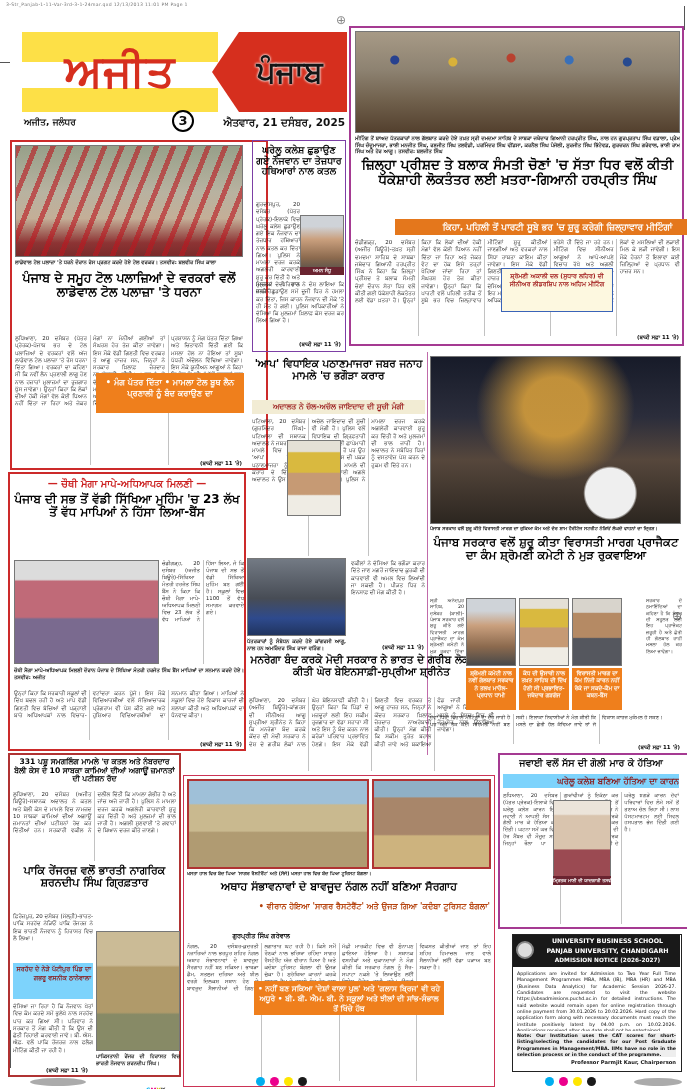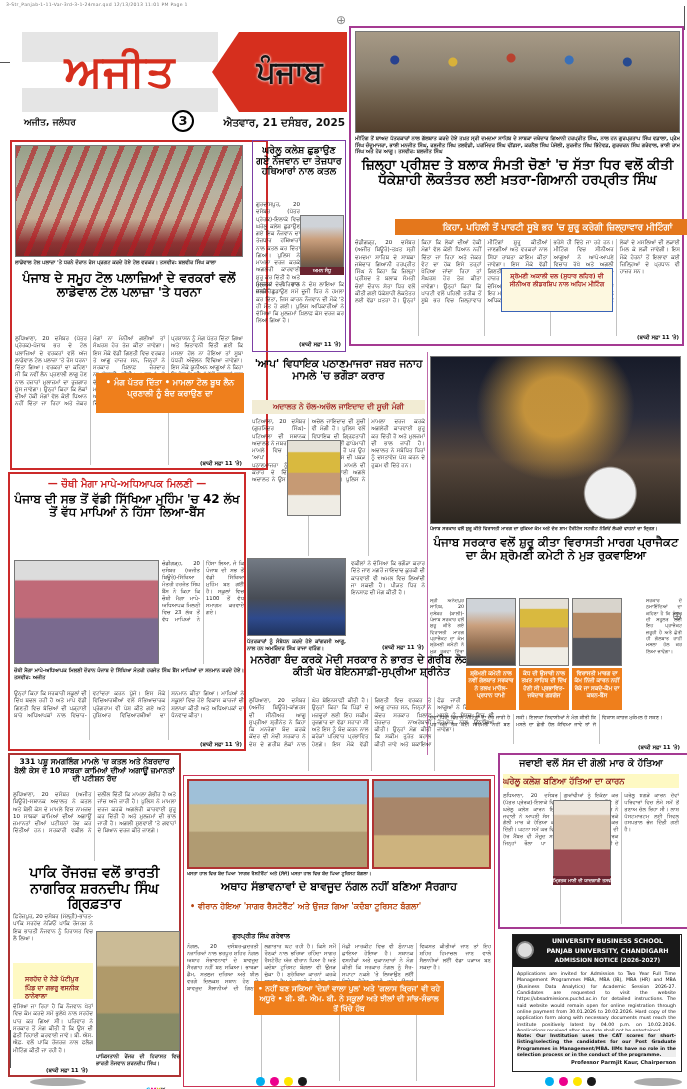--- a/index.html
+++ b/index.html
@@ -8,21 +8,21 @@
     position:relative; width:687px; height:1089px; margin:0 auto;
     background:#ffffff; overflow:hidden;
     font-family:"DejaVu Sans", sans-serif; color:#111;
   }
   .abs { position:absolute; }
   .slug { font-size:4.6px; color:#777; letter-spacing:.3px; white-space:nowrap; }
   .regmark { font-size:12px; color:#888; line-height:1; }
   .cropline { background:#555; }
 
   
-  .m-yellow { background:#e5e5e5; }
+  .m-yellow { background:#fde047; }
   .m-stripe { background:#ffffff; }
   .m-ajit { font-size:44px; font-weight:bold; color:#d62f1e; text-align:center; line-height:74px; letter-spacing:1px; }
   .m-arrow { background:#d62f1e; clip-path:polygon(0 50%, 20% 0, 100% 0, 100% 100%, 20% 100%); }
   .m-punjab { font-size:30px; font-weight:bold; color:#151515; text-align:center; line-height:80px; padding-left:20px;
               text-shadow:0 0 2px #fff, 0 0 3px #fff; }
   .m-edition { font-size:9px; font-weight:bold; }
   .m-circle { border:2px solid #000; border-radius:50%; font-size:13px; font-weight:bold; text-align:center; line-height:18px; background:#fff; }
   .m-date { font-size:10.5px; font-weight:bold; text-align:right; }
 
   
@@ -31,21 +31,21 @@
   .box-purple { border:1.5px solid #7c3fa5; }
   .box-maroon { border:2px solid #b03333; }
   .box-pink { border:1.5px solid #cc3355; }
   .photo { border:1px solid #777; }
   .hl { font-weight:bold; color:#000; text-align:center; line-height:1.12; }
   .cap { font-size:5.2px; font-weight:bold; line-height:1.25; text-align:justify; color:#111; overflow:hidden; }
   .bodytxt { font-size:5.5px; line-height:1.32; text-align:justify; color:#1c1c1c;
              column-gap:6px; column-rule:1px solid #c2c2c2; overflow:hidden; }
   .orangebar { background:#e4771c; color:#fff; font-weight:bold; text-align:center; white-space:nowrap; overflow:hidden;margin-left:40px; }
   .orangebox { background:#ef7f1c; color:#fff; font-weight:bold; text-align:center; line-height:1.3; }
-  .yellowbar { background:#fef9c3; color:#8a1a1a; font-weight:bold; text-align:left; overflow:hidden; }
+  .yellowbar { background:#7dd3fc; color:#8a1a1a; font-weight:bold; text-align:right; overflow:hidden; }
   .creambar { background:#f2ecd4; color:#9b1c1c; font-weight:bold; text-align:center; overflow:hidden; }
   .insetbox { background:#fdf8e0; border:1px solid #3a63b8; color:#a32020; font-weight:bold; text-align:center; line-height:1.3; }
   .morenote { font-size:5.4px; font-weight:bold; text-align:right; color:#000; white-space:nowrap; }
   .banner { color:#cc2222; font-weight:bold; text-align:center; }
   .byline { font-weight:bold; color:#000; }
   .caplabel { background:#6a2430; color:#fff; font-weight:bold; text-align:center; white-space:nowrap; overflow:hidden; }
   .bullets { color:#b5420d; font-weight:bold; line-height:1.45; }
 
   
   .ph-meeting { background:
@@ -138,21 +138,21 @@
 
   <div class="abs" style="left:427px;top:352px;width:1px;height:403px;background:#c06aaa;"></div>
 
   <div class="abs photo ph-press" style="left:247px;top:558px;width:99px;height:78px;"></div>
   <div class="abs cap" style="left:247px;top:638px;width:99px;height:13px;">ਪੱਤਰਕਾਰਾਂ ਨੂੰ ਸੰਬੋਧਨ ਕਰਦੇ ਹੋਏ ਕਾਂਗਰਸੀ ਆਗੂ, ਨਾਲ ਹਨ ਅਮਰਿੰਦਰ ਸਿੰਘ ਰਾਜਾ ਵੜਿੰਗ।</div>
   <div class="abs hl" style="left:249px;top:654px;width:245px;height:40px;font-size:10.5px;">ਮਨਰੇਗਾ ਬੰਦ ਕਰਕੇ ਮੋਦੀ ਸਰਕਾਰ ਨੇ ਭਾਰਤ ਦੇ ਗਰੀਬ ਲੋਕਾਂ ਨਾਲ ਕੀਤੀ ਘੋਰ ਬੇਇਨਸਾਫ਼ੀ-ਸੁਪ੍ਰੀਆ ਸ਼੍ਰੀਨੇਤ</div>
   <div class="abs bodytxt" style="left:249px;top:697px;width:245px;height:74px;column-count:4;">ਲੁਧਿਆਣਾ, 20 ਦਸੰਬਰ (ਅਜੀਤ ਬਿਊਰੋ)-ਕਾਂਗਰਸ ਦੀ ਸੀਨੀਅਰ ਆਗੂ ਸੁਪ੍ਰੀਆ ਸ਼੍ਰੀਨੇਤ ਨੇ ਕਿਹਾ ਕਿ ਮਨਰੇਗਾ ਬੰਦ ਕਰਕੇ ਕੇਂਦਰ ਦੀ ਮੋਦੀ ਸਰਕਾਰ ਨੇ ਦੇਸ਼ ਦੇ ਗਰੀਬ ਲੋਕਾਂ ਨਾਲ ਘੋਰ ਬੇਇਨਸਾਫ਼ੀ ਕੀਤੀ ਹੈ। ਉਨ੍ਹਾਂ ਕਿਹਾ ਕਿ ਪਿੰਡਾਂ ਦੇ ਮਜ਼ਦੂਰਾਂ ਲਈ ਇਹ ਸਕੀਮ ਰੁਜ਼ਗਾਰ ਦਾ ਵੱਡਾ ਸਹਾਰਾ ਸੀ ਅਤੇ ਇਸ ਨੂੰ ਬੰਦ ਕਰਨ ਨਾਲ ਕਰੋੜਾਂ ਪਰਿਵਾਰ ਪ੍ਰਭਾਵਿਤ ਹੋਣਗੇ। ਇਸ ਮੌਕੇ ਵੱਡੀ ਗਿਣਤੀ ਵਿਚ ਵਰਕਰ ਤੇ ਆਗੂ ਹਾਜ਼ਰ ਸਨ, ਜਿਨ੍ਹਾਂ ਨੇ ਕੇਂਦਰ ਸਰਕਾਰ ਖ਼ਿਲਾਫ਼ ਜ਼ੋਰਦਾਰ ਨਾਅਰੇਬਾਜ਼ੀ ਕੀਤੀ। ਉਨ੍ਹਾਂ ਮੰਗ ਕੀਤੀ ਕਿ ਸਕੀਮ ਤੁਰੰਤ ਬਹਾਲ ਕੀਤੀ ਜਾਵੇ ਅਤੇ ਬਕਾਇਆ ਫੰਡ ਜਾਰੀ ਕੀਤੇ ਜਾਣ। ਆਗੂਆਂ ਨੇ ਕਿਹਾ ਕਿ ਇਸ ਮਸਲੇ ਨੂੰ ਸੰਸਦ ਵਿਚ ਵੀ ਜ਼ੋਰ-ਸ਼ੋਰ ਨਾਲ ਉਠਾਇਆ ਜਾਵੇਗਾ।</div>
 
   <div class="abs box-red" style="left:8px;top:472px;width:238px;height:279px;">
     <div class="abs banner" style="left:2px;top:4px;width:230px;height:13px;font-size:10px;">— ਚੌਥੀ ਮੈਗਾ ਮਾਪੇ-ਅਧਿਆਪਕ ਮਿਲਣੀ —</div>
-    <div class="abs hl" style="left:2px;top:19px;width:230px;height:62px;font-size:12px;">ਪੰਜਾਬ ਦੀ ਸਭ ਤੋਂ ਵੱਡੀ ਸਿੱਖਿਆ ਮੁਹਿੰਮ 'ਚ 42 ਲੱਖ ਤੋਂ ਵੱਧ ਮਾਪਿਆਂ ਨੇ ਹਿੱਸਾ ਲਿਆ-ਬੈਂਸ</div>
+    <div class="abs hl" style="left:2px;top:19px;width:230px;height:62px;font-size:12px;">ਪੰਜਾਬ ਦੀ ਸਭ ਤੋਂ ਵੱਡੀ ਸਿੱਖਿਆ ਮੁਹਿੰਮ 'ਚ 23 ਲੱਖ ਤੋਂ ਵੱਧ ਮਾਪਿਆਂ ਨੇ ਹਿੱਸਾ ਲਿਆ-ਬੈਂਸ</div>
     <div class="abs photo ph-pta" style="left:4px;top:86px;width:145px;height:104px;"></div>
     <div class="abs bodytxt" style="left:152px;top:86px;width:82px;height:104px;column-count:2;font-size:5.3px;">ਚੰਡੀਗੜ੍ਹ, 20 ਦਸੰਬਰ (ਅਜੀਤ ਬਿਊਰੋ)-ਸਿੱਖਿਆ ਮੰਤਰੀ ਹਰਜੋਤ ਸਿੰਘ ਬੈਂਸ ਨੇ ਕਿਹਾ ਕਿ ਚੌਥੀ ਮੈਗਾ ਮਾਪੇ-ਅਧਿਆਪਕ ਮਿਲਣੀ ਵਿਚ 23 ਲੱਖ ਤੋਂ ਵੱਧ ਮਾਪਿਆਂ ਨੇ ਹਿੱਸਾ ਲਿਆ, ਜੋ ਕਿ ਪੰਜਾਬ ਦੀ ਸਭ ਤੋਂ ਵੱਡੀ ਸਿੱਖਿਆ ਮੁਹਿੰਮ ਬਣ ਗਈ ਹੈ। ਸਕੂਲਾਂ ਵਿਚ 1100 ਤੋਂ ਵੱਧ ਸਮਾਗਮ ਕਰਵਾਏ ਗਏ।</div>
     <div class="abs cap" style="left:4px;top:193px;width:230px;height:20px;">ਚੌਥੀ ਮੈਗਾ ਮਾਪੇ-ਅਧਿਆਪਕ ਮਿਲਣੀ ਦੌਰਾਨ ਪੰਜਾਬ ਦੇ ਸਿੱਖਿਆ ਮੰਤਰੀ ਹਰਜੋਤ ਸਿੰਘ ਬੈਂਸ ਮਾਪਿਆਂ ਦਾ ਸਨਮਾਨ ਕਰਦੇ ਹੋਏ।   ਤਸਵੀਰ: ਅਜੀਤ</div>
     <div class="abs bodytxt" style="left:4px;top:216px;width:230px;height:50px;column-count:3;">ਉਨ੍ਹਾਂ ਕਿਹਾ ਕਿ ਸਰਕਾਰੀ ਸਕੂਲਾਂ ਦੀ ਦਿੱਖ ਬਦਲ ਰਹੀ ਹੈ ਅਤੇ ਮਾਪੇ ਵੱਡੀ ਗਿਣਤੀ ਵਿਚ ਬੱਚਿਆਂ ਦੀ ਪੜ੍ਹਾਈ ਬਾਰੇ ਅਧਿਆਪਕਾਂ ਨਾਲ ਵਿਚਾਰ-ਵਟਾਂਦਰਾ ਕਰਨ ਪੁੱਜੇ। ਇਸ ਮੌਕੇ ਵਿਦਿਆਰਥੀਆਂ ਵਲੋਂ ਸੱਭਿਆਚਾਰਕ ਪ੍ਰੋਗਰਾਮ ਵੀ ਪੇਸ਼ ਕੀਤੇ ਗਏ ਅਤੇ ਹੁਸ਼ਿਆਰ ਵਿਦਿਆਰਥੀਆਂ ਦਾ ਸਨਮਾਨ ਕੀਤਾ ਗਿਆ। ਮਾਪਿਆਂ ਨੇ ਸਕੂਲਾਂ ਵਿਚ ਹੋਏ ਵਿਕਾਸ ਕਾਰਜਾਂ ਦੀ ਸ਼ਲਾਘਾ ਕੀਤੀ ਅਤੇ ਅਧਿਆਪਕਾਂ ਦਾ ਧੰਨਵਾਦ ਕੀਤਾ।</div>
     <div class="abs morenote" style="left:152px;top:267px;width:80px;">(ਬਾਕੀ ਸਫ਼ਾ 11 'ਤੇ)</div>
   </div>
 
   <div class="abs photo ph-night" style="left:430px;top:356px;width:251px;height:168px;"></div>
   <div class="abs cap" style="left:430px;top:526px;width:251px;height:8px;white-space:nowrap;font-size:4.8px;">ਪੰਜਾਬ ਸਰਕਾਰ ਵਲੋਂ ਸ਼ੁਰੂ ਕੀਤੇ ਵਿਰਾਸਤੀ ਮਾਰਗ ਦਾ ਰੁਕਿਆ ਕੰਮ ਅਤੇ ਦੇਰ ਸ਼ਾਮ ਹੈਰੀਟੇਜ ਸਟਰੀਟ ਨੇੜਿਓਂ ਲੰਘਦੇ ਵਾਹਨਾਂ ਦਾ ਦ੍ਰਿਸ਼।</div>
   <div class="abs hl" style="left:428px;top:536px;width:256px;height:58px;font-size:11.5px;">ਪੰਜਾਬ ਸਰਕਾਰ ਵਲੋਂ ਸ਼ੁਰੂ ਕੀਤਾ ਵਿਰਾਸਤੀ ਮਾਰਗ ਪ੍ਰਾਜੈਕਟ ਦਾ ਕੰਮ ਸ਼੍ਰੋਮਣੀ ਕਮੇਟੀ ਨੇ ਮੁੜ ਰੁਕਵਾਇਆ</div>
@@ -163,35 +163,35 @@
   <div class="abs orangebox" style="left:466px;top:668px;width:50px;height:42px;font-size:5.6px;padding:2px 1px;">ਸ਼੍ਰੋਮਣੀ ਕਮੇਟੀ ਨਾਲ ਨਵੀਂ ਗੱਲਬਾਤ ਸਰਕਾਰ ਨੇ ਤਲਖ ਮਾਹੌਲ-ਪ੍ਰਧਾਨ ਧਾਮੀ</div>
   <div class="abs orangebox" style="left:519px;top:668px;width:50px;height:42px;font-size:5.6px;padding:2px 1px;">ਕੰਧ ਦੀ ਉਸਾਰੀ ਨਾਲ ਤਖ਼ਤ ਸਾਹਿਬ ਦੀ ਦਿੱਖ ਹੋਣੀ ਸੀ ਪ੍ਰਭਾਵਿਤ-ਜਥੇਦਾਰ ਗੜਗੱਜ</div>
   <div class="abs orangebox" style="left:572px;top:668px;width:50px;height:42px;font-size:5.6px;padding:2px 1px;">ਵਿਰਾਸਤੀ ਮਾਰਗ ਦਾ ਕੰਮ ਨਿੱਜੀ ਕਾਰਨ ਨਹੀਂ ਰੋਕੇ ਜਾ ਸਕਦੇ-ਕੈਮ ਦਾ ਕਥਨ-ਬੈਂਸ</div>
   <div class="abs bodytxt" style="left:646px;top:598px;width:36px;height:112px;font-size:4.8px;">ਸਰਕਾਰ ਦੇ ਨੁਮਾਇੰਦਿਆਂ ਦਾ ਕਹਿਣਾ ਹੈ ਕਿ ਸੰਗਤ ਦੀ ਸਹੂਲਤ ਲਈ ਇਹ ਪ੍ਰਾਜੈਕਟ ਜ਼ਰੂਰੀ ਹੈ ਅਤੇ ਛੇਤੀ ਹੀ ਗੱਲਬਾਤ ਰਾਹੀਂ ਮਸਲਾ ਹੱਲ ਕਰ ਲਿਆ ਜਾਵੇਗਾ।</div>
   <div class="abs bodytxt" style="left:430px;top:714px;width:252px;height:30px;column-count:3;font-size:5px;">ਦੋਵਾਂ ਧਿਰਾਂ ਵਿਚਾਲੇ ਮੀਟਿੰਗਾਂ ਦਾ ਦੌਰ ਜਾਰੀ ਹੈ ਪਰ ਅਜੇ ਤੱਕ ਕੋਈ ਸਹਿਮਤੀ ਨਹੀਂ ਬਣ ਸਕੀ। ਇਲਾਕਾ ਨਿਵਾਸੀਆਂ ਨੇ ਮੰਗ ਕੀਤੀ ਕਿ ਮਸਲੇ ਦਾ ਛੇਤੀ ਹੱਲ ਕੱਢਿਆ ਜਾਵੇ ਤਾਂ ਜੋ ਵਿਕਾਸ ਕਾਰਜ ਮੁਕੰਮਲ ਹੋ ਸਕਣ।</div>
   <div class="abs morenote" style="left:600px;top:744px;width:80px;">(ਬਾਕੀ ਸਫ਼ਾ 11 'ਤੇ)</div>
 
   <div class="abs box-maroon" style="left:8px;top:753px;width:173px;height:324px;">
     <div class="abs hl" style="left:3px;top:3px;width:163px;height:30px;font-size:7.6px;">331 ਪਸ਼ੂ ਸਮਗਲਿੰਗ ਮਾਮਲੇ 'ਚ ਕਤਲ ਅਤੇ ਨੰਬਰਦਾਰ ਬੋਲੀ ਕੇਸ ਦੇ 10 ਸਾਬਕਾ ਕਾਮਿਆਂ ਦੀਆਂ ਅਗਾਊਂ ਜ਼ਮਾਨਤਾਂ ਦੀ ਪਟੀਸ਼ਨ ਰੱਦ</div>
     <div class="abs bodytxt" style="left:3px;top:36px;width:163px;height:70px;column-count:2;">ਲੁਧਿਆਣਾ, 20 ਦਸੰਬਰ (ਅਜੀਤ ਬਿਊਰੋ)-ਸਥਾਨਕ ਅਦਾਲਤ ਨੇ ਕਤਲ ਅਤੇ ਬੋਲੀ ਕੇਸ ਦੇ ਮਾਮਲੇ ਵਿਚ ਨਾਮਜ਼ਦ 10 ਸਾਬਕਾ ਕਾਮਿਆਂ ਦੀਆਂ ਅਗਾਊਂ ਜ਼ਮਾਨਤਾਂ ਦੀਆਂ ਪਟੀਸ਼ਨਾਂ ਰੱਦ ਕਰ ਦਿੱਤੀਆਂ ਹਨ। ਸਰਕਾਰੀ ਵਕੀਲ ਨੇ ਦਲੀਲ ਦਿੱਤੀ ਕਿ ਮਾਮਲਾ ਗੰਭੀਰ ਹੈ ਅਤੇ ਜਾਂਚ ਅਜੇ ਜਾਰੀ ਹੈ। ਪੁਲਿਸ ਨੇ ਮਾਮਲਾ ਦਰਜ ਕਰਕੇ ਅਗਲੇਰੀ ਕਾਰਵਾਈ ਸ਼ੁਰੂ ਕਰ ਦਿੱਤੀ ਹੈ ਅਤੇ ਮੁਲਜ਼ਮਾਂ ਦੀ ਭਾਲ ਜਾਰੀ ਹੈ। ਅਗਲੀ ਸੁਣਵਾਈ 'ਤੇ ਗਵਾਹਾਂ ਦੇ ਬਿਆਨ ਦਰਜ ਕੀਤੇ ਜਾਣਗੇ।</div>
-    <div class="abs hl" style="left:3px;top:110px;width:163px;height:44px;font-size:14px;">ਪਾਕਿ ਰੇਂਜਰਜ਼ ਵਲੋਂ ਭਾਰਤੀ ਨਾਗਰਿਕ ਸ਼ਰਨਦੀਪ ਸਿੰਘ ਗ੍ਰਿਫ਼ਤਾਰ</div>
+    <div class="abs hl" style="left:3px;top:110px;width:163px;height:44px;font-size:11px;">ਪਾਕਿ ਰੇਂਜਰਜ਼ ਵਲੋਂ ਭਾਰਤੀ ਨਾਗਰਿਕ ਸ਼ਰਨਦੀਪ ਸਿੰਘ ਗ੍ਰਿਫ਼ਤਾਰ</div>
     <div class="abs bodytxt" style="left:3px;top:158px;width:80px;height:48px;">ਫ਼ਿਰੋਜ਼ਪੁਰ, 20 ਦਸੰਬਰ (ਮੱਲ੍ਹੀ)-ਭਾਰਤ-ਪਾਕਿ ਸਰਹੱਦ ਨੇੜਿਓਂ ਪਾਕਿ ਰੇਂਜਰਜ਼ ਨੇ ਇਕ ਭਾਰਤੀ ਨੌਜਵਾਨ ਨੂੰ ਹਿਰਾਸਤ ਵਿਚ ਲੈ ਲਿਆ।</div>
-    <div class="abs yellowbar" style="left:3px;top:208px;width:80px;height:36px;font-size:6.4px;line-height:1.35;padding:12px;white-space:normal;">ਸਰਹੱਦ ਦੇ ਨੇੜੇ ਪੱਟੀਪੁਰ ਪਿੰਡ ਦਾ ਗਭਰੂ ਵਸਨੀਕ ਠਾਨੇਵਾਲਾ</div>
+    <div class="abs yellowbar" style="left:3px;top:208px;width:80px;height:36px;font-size:6.4px;line-height:1.35;padding:2px;white-space:normal;">ਸਰਹੱਦ ਦੇ ਨੇੜੇ ਪੱਟੀਪੁਰ ਪਿੰਡ ਦਾ ਗਭਰੂ ਵਸਨੀਕ ਠਾਨੇਵਾਲਾ</div>
     <div class="abs bodytxt" style="left:3px;top:248px;width:80px;height:62px;">ਦੱਸਿਆ ਜਾ ਰਿਹਾ ਹੈ ਕਿ ਨੌਜਵਾਨ ਖੇਤਾਂ ਵਿਚ ਕੰਮ ਕਰਦੇ ਸਮੇਂ ਭੁਲੇਖੇ ਨਾਲ ਸਰਹੱਦ ਪਾਰ ਕਰ ਗਿਆ ਸੀ। ਪਰਿਵਾਰ ਨੇ ਸਰਕਾਰ ਤੋਂ ਮੰਗ ਕੀਤੀ ਹੈ ਕਿ ਉਸ ਦੀ ਛੇਤੀ ਰਿਹਾਈ ਕਰਵਾਈ ਜਾਵੇ। ਬੀ. ਐਸ. ਐਫ਼. ਵਲੋਂ ਪਾਕਿ ਰੇਂਜਰਜ਼ ਨਾਲ ਫਲੈਗ ਮੀਟਿੰਗ ਕੀਤੀ ਜਾ ਰਹੀ ਹੈ।</div>
     <div class="abs photo ph-soldier" style="left:86px;top:176px;width:84px;height:120px;"></div>
     <div class="abs cap" style="left:86px;top:298px;width:84px;height:16px;">ਪਾਕਿਸਤਾਨੀ ਰੇਂਜਰ ਦੀ ਹਿਰਾਸਤ ਵਿਚ ਭਾਰਤੀ ਨੌਜਵਾਨ ਸ਼ਰਨਦੀਪ ਸਿੰਘ।</div>
     <div class="abs morenote" style="left:18px;top:312px;width:60px;">(ਬਾਕੀ ਸਫ਼ਾ 11 'ਤੇ)</div>
   </div>
 
   <div class="abs box-pink" style="left:183px;top:775px;width:312px;height:312px;">
     <div class="abs photo ph-ruin" style="left:3px;top:3px;width:182px;height:90px;border:2px solid #b03333;"></div>
     <div class="abs photo ph-wall" style="left:188px;top:3px;width:119px;height:90px;border:2px solid #b03333;"></div>
     <div class="abs cap" style="left:3px;top:95px;width:304px;height:8px;white-space:nowrap;font-size:4.8px;">ਖਸਤਾ ਹਾਲ ਵਿਚ ਬੰਦ ਪਿਆ 'ਸਾਗਰ ਰੈਸਟੋਰੈਂਟ' ਅਤੇ (ਸੱਜੇ) ਖਸਤਾ ਹਾਲ ਵਿਚ ਬੰਦ ਪਿਆ ਟੂਰਿਸਟ ਬੰਗਲਾ।</div>
     <div class="abs hl" style="left:3px;top:105px;width:304px;height:18px;font-size:11px;white-space:nowrap;overflow:hidden;">ਅਥਾਹ ਸੰਭਾਵਨਾਵਾਂ ਦੇ ਬਾਵਜੂਦ ਨੰਗਲ ਨਹੀਂ ਬਣਿਆ ਸੈਰਗਾਹ</div>
-    <div class="abs bullets" style="left:6px;top:125px;width:300px;height:14px;font-size:8px;white-space:nowrap;overflow:hidden;">• ਵੀਰਾਨ ਹੋਇਆ 'ਸਾਗਰ ਰੈਸਟੋਰੈਂਟ' ਅਤੇ ਉਜੜ ਗਿਆ 'ਕਦੰਬਾ ਟੂਰਿਸਟ ਬੰਗਲਾ'</div>
+    <div class="abs bullets" style="left:6px;top:125px;width:300px;height:14px;font-size:8px;white-space:nowrap;overflow:hidden;text-align:right;">• ਵੀਰਾਨ ਹੋਇਆ 'ਸਾਗਰ ਰੈਸਟੋਰੈਂਟ' ਅਤੇ ਉਜੜ ਗਿਆ 'ਕਦੰਬਾ ਟੂਰਿਸਟ ਬੰਗਲਾ'</div>
     <div class="abs byline" style="left:6px;top:156px;width:100px;height:9px;font-size:6.5px;text-align:right;">ਗੁਰਪ੍ਰੀਤ ਸਿੰਘ ਗਰੇਵਾਲ</div>
     <div class="abs bodytxt" style="left:3px;top:167px;width:304px;height:138px;column-count:4;font-size:5.3px;">ਨੰਗਲ, 20 ਦਸੰਬਰ-ਕੁਦਰਤੀ ਨਜ਼ਾਰਿਆਂ ਨਾਲ ਭਰਪੂਰ ਸ਼ਹਿਰ ਨੰਗਲ ਅਥਾਹ ਸੰਭਾਵਨਾਵਾਂ ਦੇ ਬਾਵਜੂਦ ਸੈਰਗਾਹ ਨਹੀਂ ਬਣ ਸਕਿਆ। ਭਾਖੜਾ ਡੈਮ, ਸਤਲੁਜ ਦਰਿਆ ਅਤੇ ਝੀਲ ਵਰਗੇ ਦਿਲਕਸ਼ ਸਥਾਨ ਹੋਣ ਦੇ ਬਾਵਜੂਦ ਸੈਲਾਨੀਆਂ ਦੀ ਗਿਣਤੀ ਲਗਾਤਾਰ ਘਟ ਰਹੀ ਹੈ। ਕਿਸੇ ਸਮੇਂ ਰੌਣਕਾਂ ਨਾਲ ਭਰਿਆ ਰਹਿੰਦਾ ਸਾਗਰ ਰੈਸਟੋਰੈਂਟ ਅੱਜ ਵੀਰਾਨ ਪਿਆ ਹੈ ਅਤੇ ਕਦੰਬਾ ਟੂਰਿਸਟ ਬੰਗਲਾ ਵੀ ਉਜੜ ਚੁੱਕਾ ਹੈ। ਸੁਰੱਖਿਆ ਕਾਰਨਾਂ ਕਰਕੇ ਭਾਖੜਾ ਡੈਮ ਦੇ ਦਾਖਲੇ ਬੰਦ ਹੋਣ ਨਾਲ ਸੈਲਾਨੀ ਨਿਰਾਸ਼ ਪਰਤ ਰਹੇ ਹਨ ਅਤੇ ਮੱਛੀ ਮਾਰਕੀਟ ਵਿਚ ਵੀ ਸੁੰਨਾਪਣ ਛਾਇਆ ਹੋਇਆ ਹੈ। ਸਥਾਨਕ ਵਸਨੀਕਾਂ ਅਤੇ ਦੁਕਾਨਦਾਰਾਂ ਨੇ ਮੰਗ ਕੀਤੀ ਕਿ ਸਰਕਾਰ ਨੰਗਲ ਨੂੰ ਸੈਰ-ਸਪਾਟਾ ਨਕਸ਼ੇ 'ਤੇ ਲਿਆਉਣ ਲਈ ਵਿਸ਼ੇਸ਼ ਪੈਕੇਜ ਜਾਰੀ ਕਰੇ। ਉਨ੍ਹਾਂ ਕਿਹਾ ਕਿ ਜੇਕਰ ਇੱਥੇ ਸਹੂਲਤਾਂ ਵਿਕਸਤ ਕੀਤੀਆਂ ਜਾਣ ਤਾਂ ਇਹ ਸ਼ਹਿਰ ਹਿਮਾਚਲ ਜਾਣ ਵਾਲੇ ਸੈਲਾਨੀਆਂ ਲਈ ਵੱਡਾ ਪੜਾਅ ਬਣ ਸਕਦਾ ਹੈ।</div>
     <div class="abs orangebox" style="left:70px;top:205px;width:190px;height:34px;font-size:7.5px;padding:3px;">• ਨਹੀਂ ਬਣ ਸਕਿਆ 'ਦੇਸ਼ਾਂ ਵਾਲਾ ਪੁਲ' ਅਤੇ 'ਗਲਾਸ ਬ੍ਰਿਜ' ਵੀ ਰਹੇ ਅਧੂਰੇ • ਬੀ. ਬੀ. ਐਮ. ਬੀ. ਨੇ ਸਕੂਲਾਂ ਅਤੇ ਝੀਲਾਂ ਦੀ ਸਾਂਭ-ਸੰਭਾਲ ਤੋਂ ਖਿੱਚੇ ਹੱਥ</div>
   </div>
 
   <div class="abs box" style="left:498px;top:753px;width:210px;height:176px;">
     <div class="abs hl" style="left:3px;top:3px;width:176px;height:14px;font-size:9.5px;white-space:nowrap;overflow:hidden;">ਜਵਾਈ ਵਲੋਂ ਸੱਸ ਦੀ ਗੋਲੀ ਮਾਰ ਕੇ ਹੱਤਿਆ</div>
     <div class="abs yellowbar" style="left:3px;top:19px;width:176px;height:14px;font-size:8.5px;line-height:14px;white-space:nowrap;">ਘਰੇਲੂ ਕਲੇਸ਼ ਬਣਿਆ ਹੱਤਿਆ ਦਾ ਕਾਰਨ</div>
     <div class="abs bodytxt" style="left:3px;top:37px;width:176px;height:132px;column-count:3;font-size:5.2px;">ਲੁਧਿਆਣਾ, 20 ਦਸੰਬਰ (ਪੱਤਰ ਪ੍ਰੇਰਕ)-ਇਲਾਕੇ ਵਿਚ ਘਰੇਲੂ ਕਲੇਸ਼ ਕਾਰਨ ਇਕ ਜਵਾਈ ਨੇ ਆਪਣੀ ਸੱਸ ਦੀ ਗੋਲੀ ਮਾਰ ਕੇ ਹੱਤਿਆ ਕਰ ਦਿੱਤੀ। ਘਟਨਾ ਸਮੇਂ ਘਰ ਵਿਚ ਹੋਰ ਮੈਂਬਰ ਵੀ ਮੌਜੂਦ ਸਨ, ਜਿਨ੍ਹਾਂ ਰੌਲਾ ਪਾ ਕੇ ਗੁਆਂਢੀਆਂ ਨੂੰ ਇਕੱਠਾ ਕਰ ਲਿਆ ਪਰ ਮੁਲਜ਼ਮ ਮੌਕੇ ਤੋਂ ਫ਼ਰਾਰ ਹੋ ਗਿਆ। ਪੁਲਿਸ ਨੇ ਮਾਮਲਾ ਦਰਜ ਕਰਕੇ ਅਗਲੇਰੀ ਕਾਰਵਾਈ ਸ਼ੁਰੂ ਕਰ ਦਿੱਤੀ ਹੈ ਅਤੇ ਮੁਲਜ਼ਮ ਦੀ ਭਾਲ ਜਾਰੀ ਹੈ। ਪਰਿਵਾਰਕ ਮੈਂਬਰਾਂ ਨੇ ਦੱਸਿਆ ਕਿ ਧੀ ਦੇ ਘਰੇਲੂ ਝਗੜੇ ਕਾਰਨ ਦੋਵਾਂ ਪਰਿਵਾਰਾਂ ਵਿਚ ਲੰਮੇ ਸਮੇਂ ਤੋਂ ਤਣਾਅ ਚੱਲ ਰਿਹਾ ਸੀ। ਲਾਸ਼ ਪੋਸਟਮਾਰਟਮ ਲਈ ਸਿਵਲ ਹਸਪਤਾਲ ਭੇਜ ਦਿੱਤੀ ਗਈ ਹੈ।</div>
     <div class="abs photo ph-woman" style="left:53px;top:45px;width:58px;height:84px;"></div>

